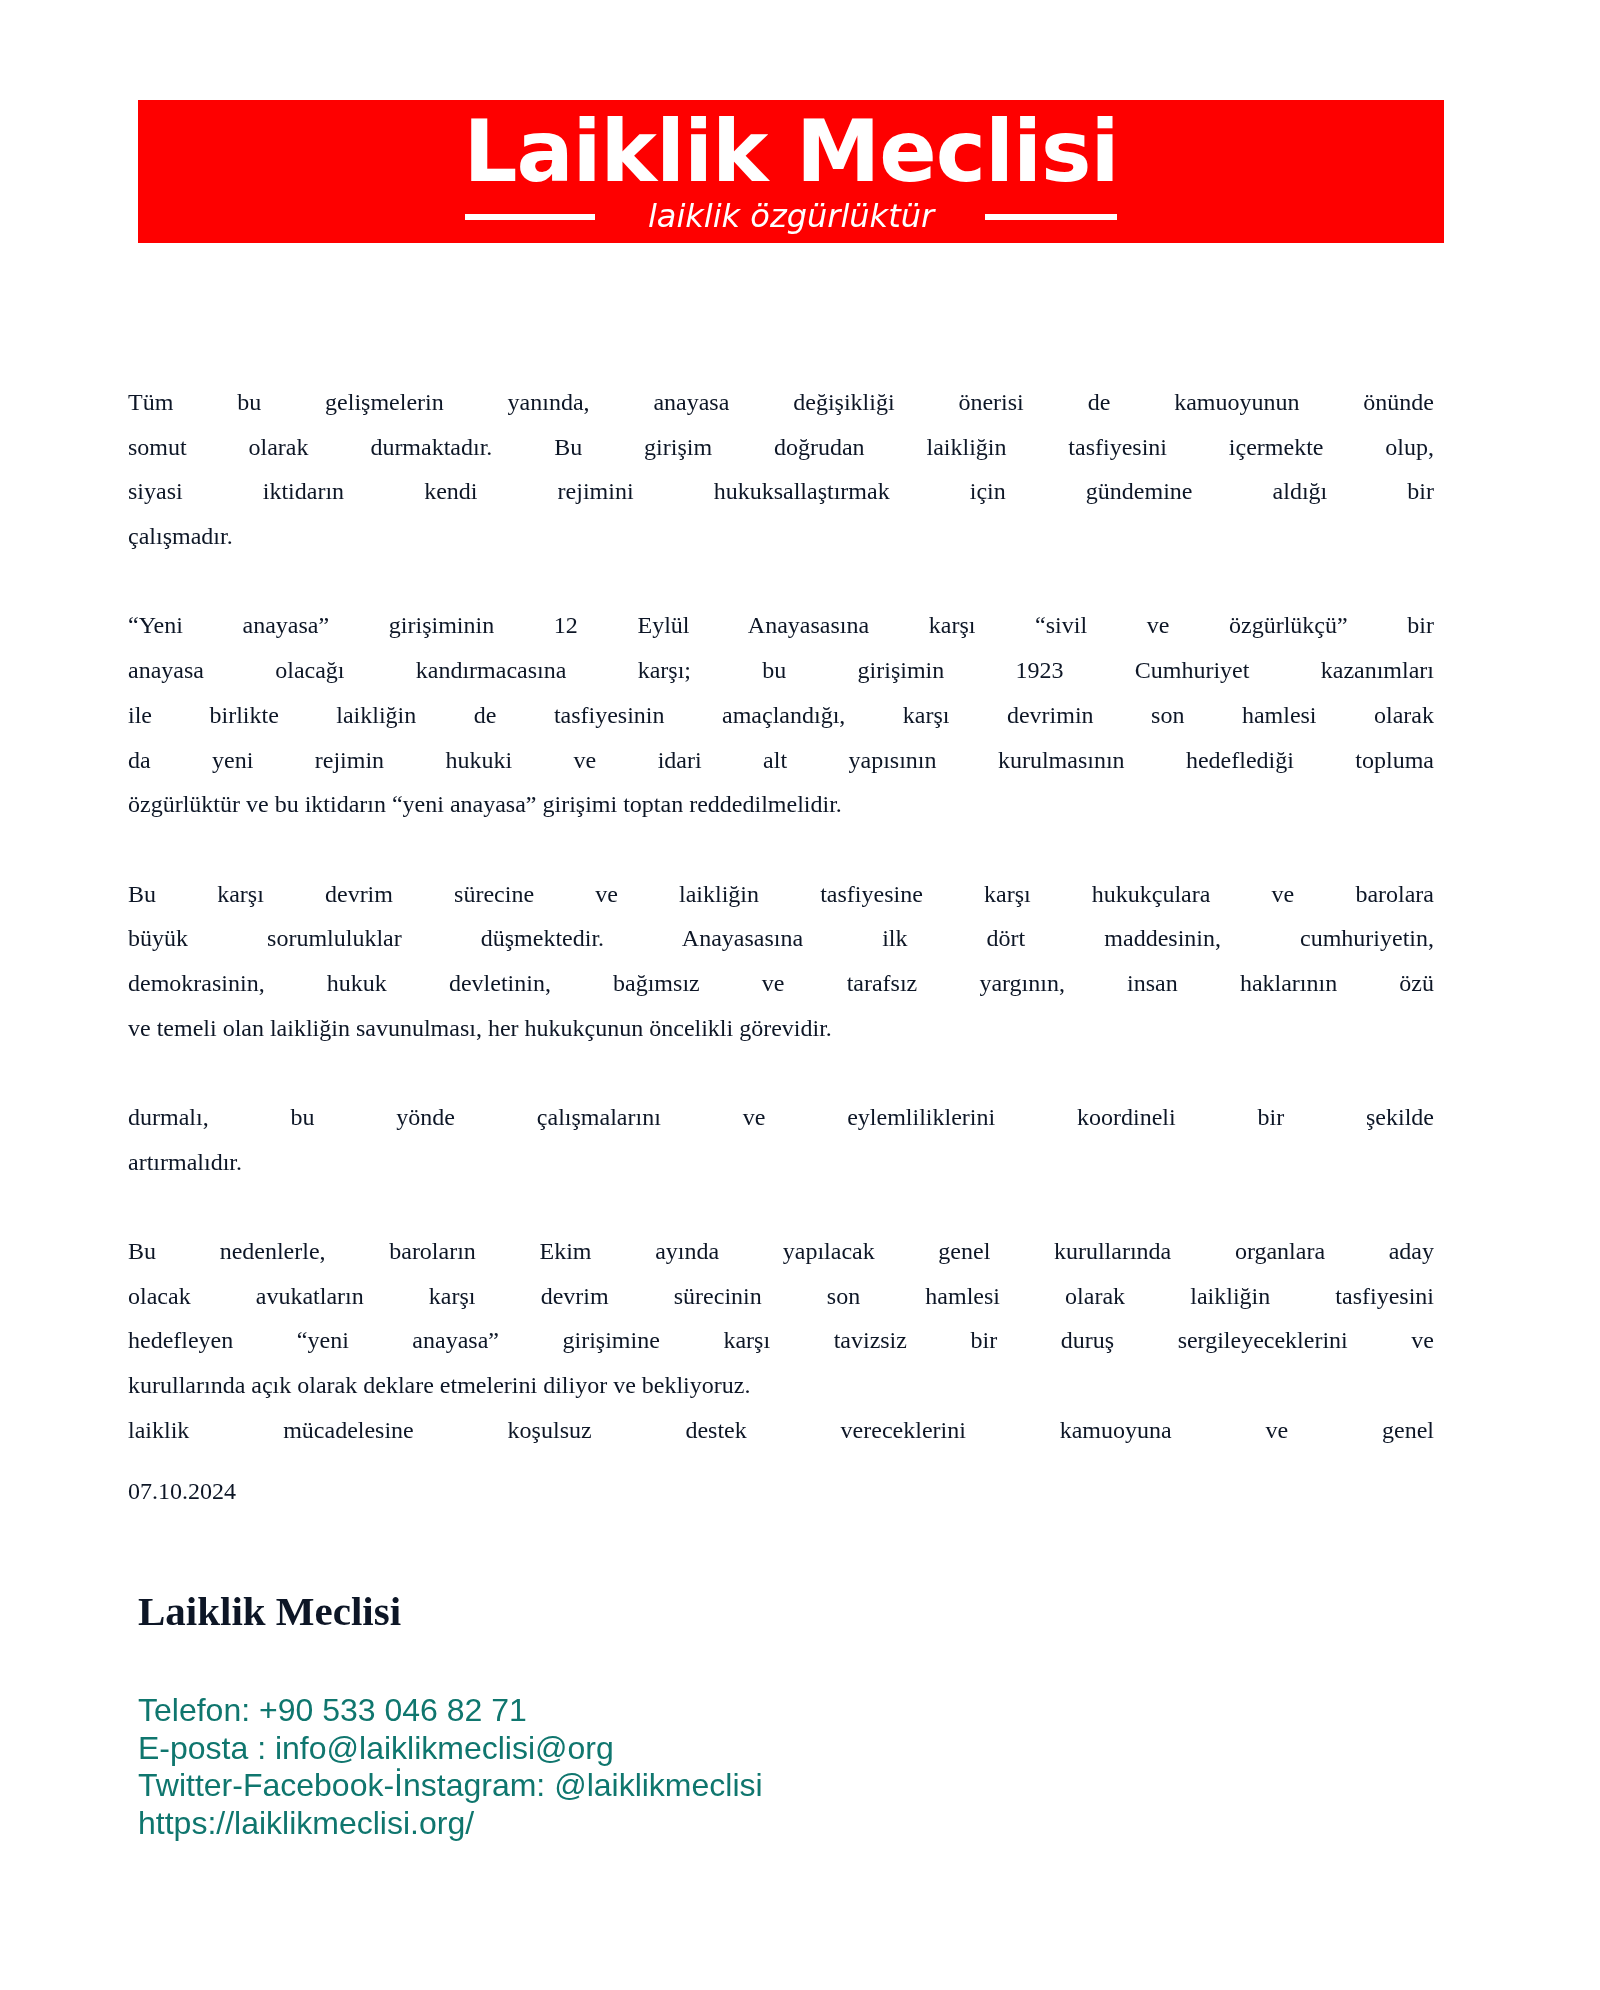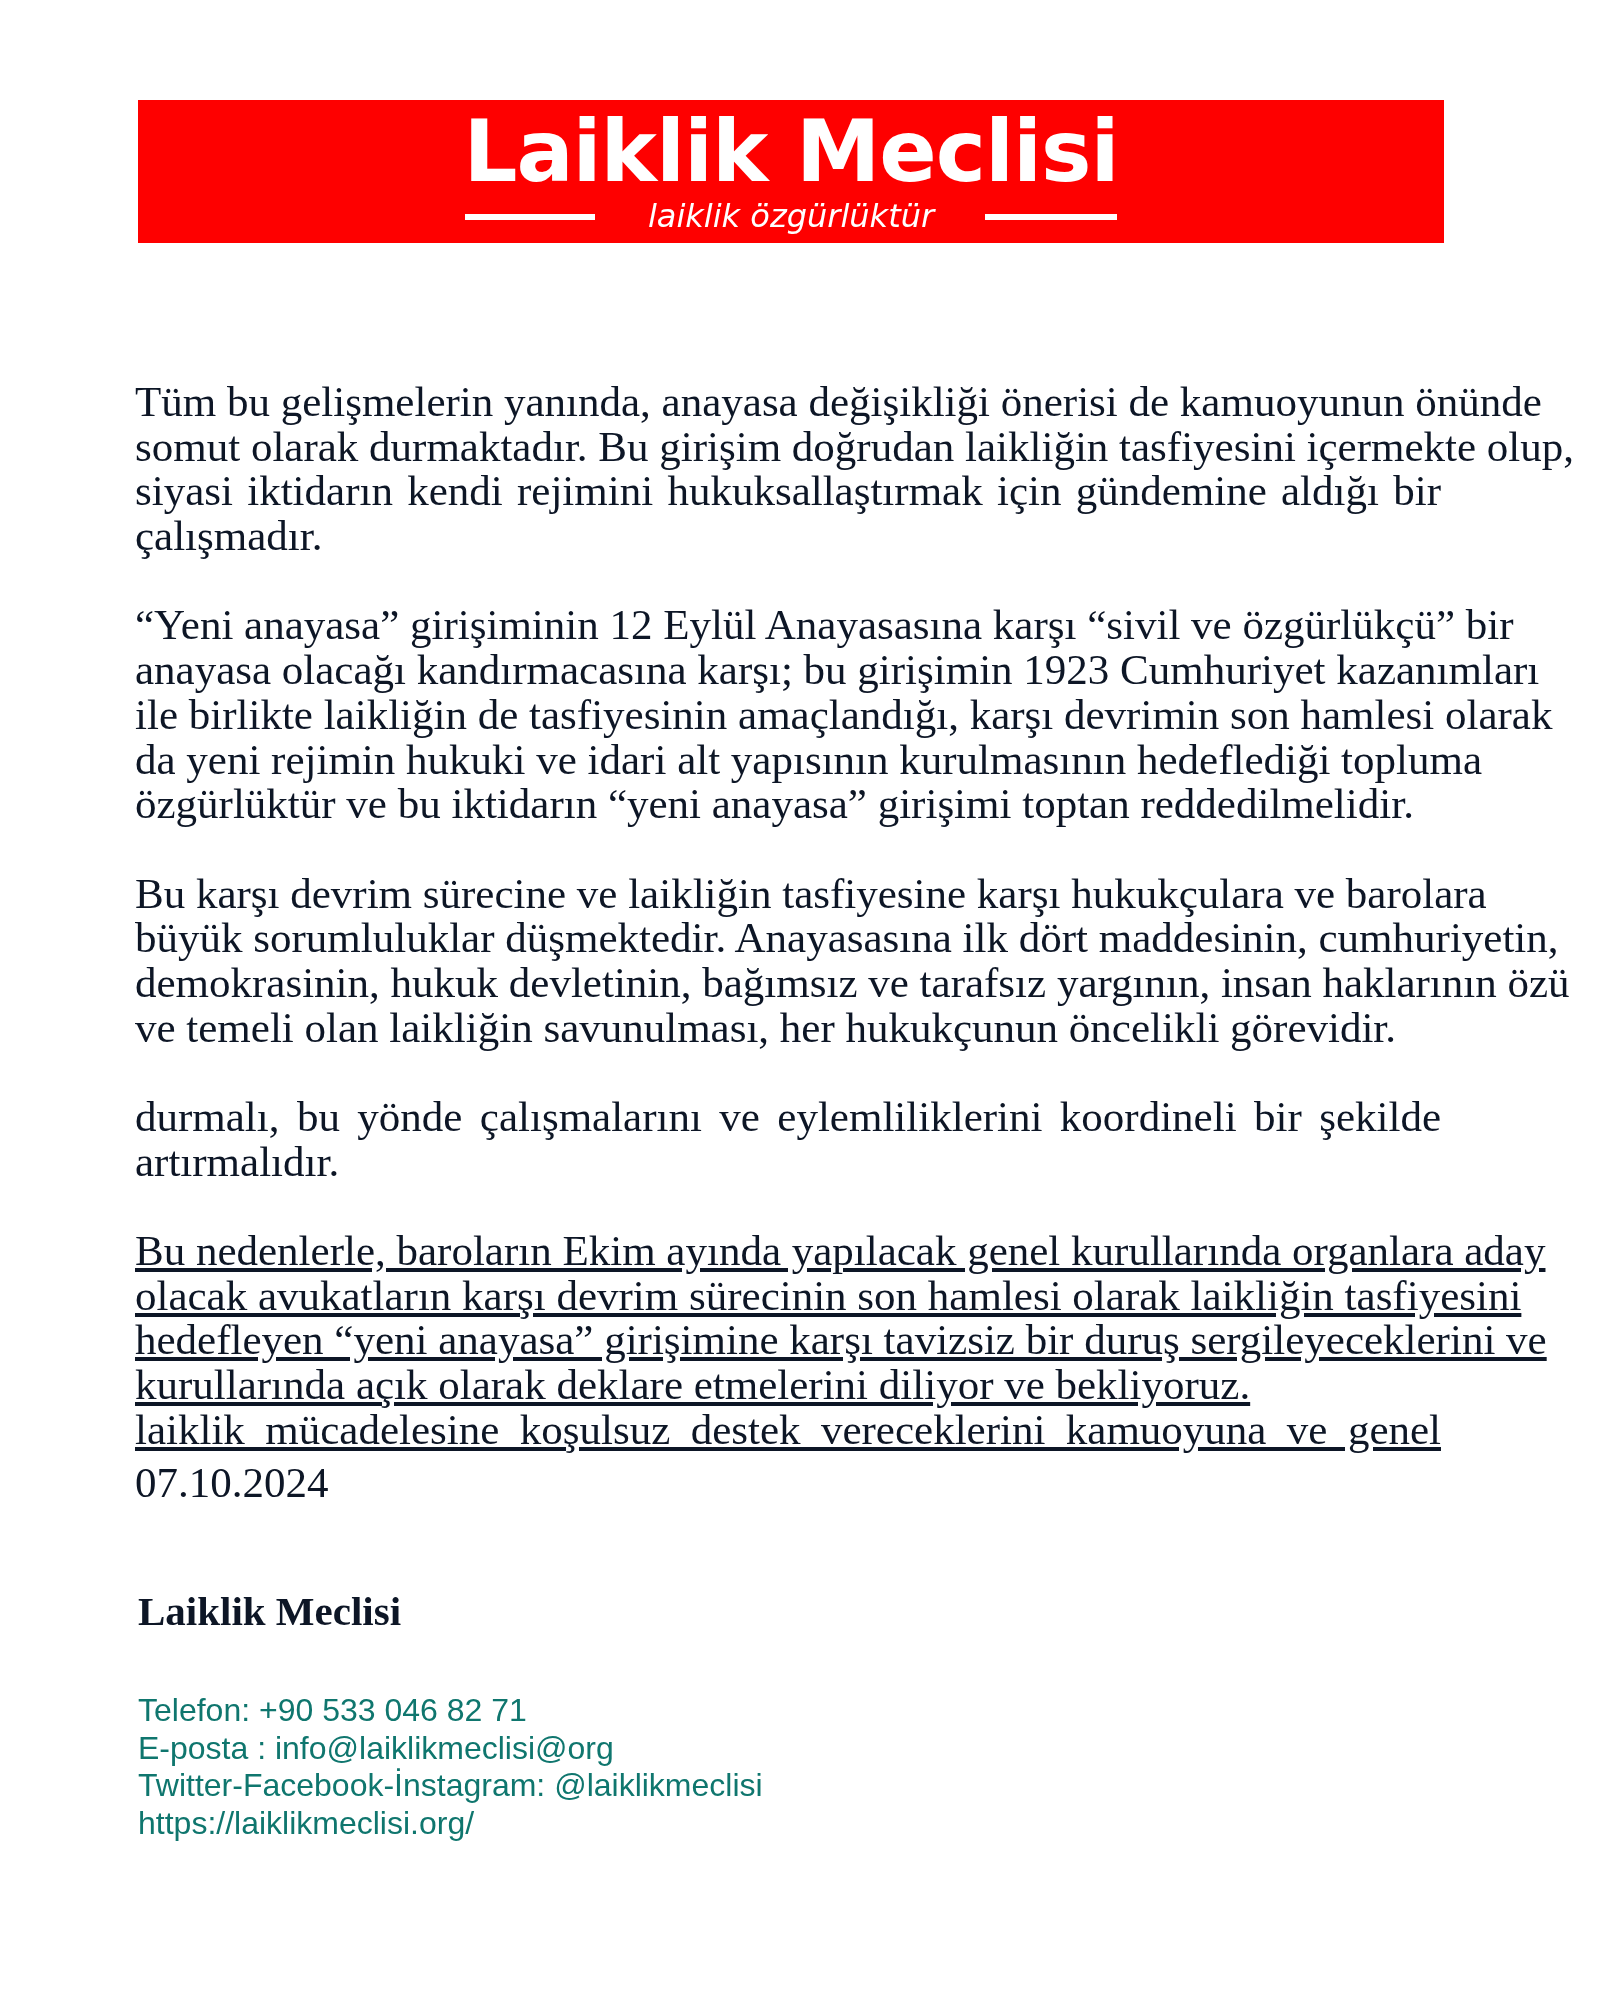--- a/index.html
+++ b/index.html
@@ -59,32 +59,32 @@
       color: #ffffff;
       font-family: "DejaVu Sans", sans-serif;
       font-style: italic;
       font-size: 32px;
       line-height: 40px;
       white-space: nowrap;
     }
 
     .body-text {
       position: absolute;
-      left: 135px;
+      left: 128px;
       top: 380px;
       width: 1306px;
       font-family: "Liberation Serif", serif;
-      font-size: 43px;
+      font-size: 24px;
       line-height: 44.7px;
       color: #0d1626;
     }
     .para {
       margin: 0 0 44.7px 0;
     }
-    .para.tight { margin-bottom: 8px; text-decoration: underline; }
+    .para.tight { margin-bottom: 16px; }
     .line {
       display: block;
       white-space: nowrap;
       height: 44.7px;
       text-align: justify;
       text-align-last: justify;
     }
     .line.last {
       text-align: right;
       text-align-last: left;

